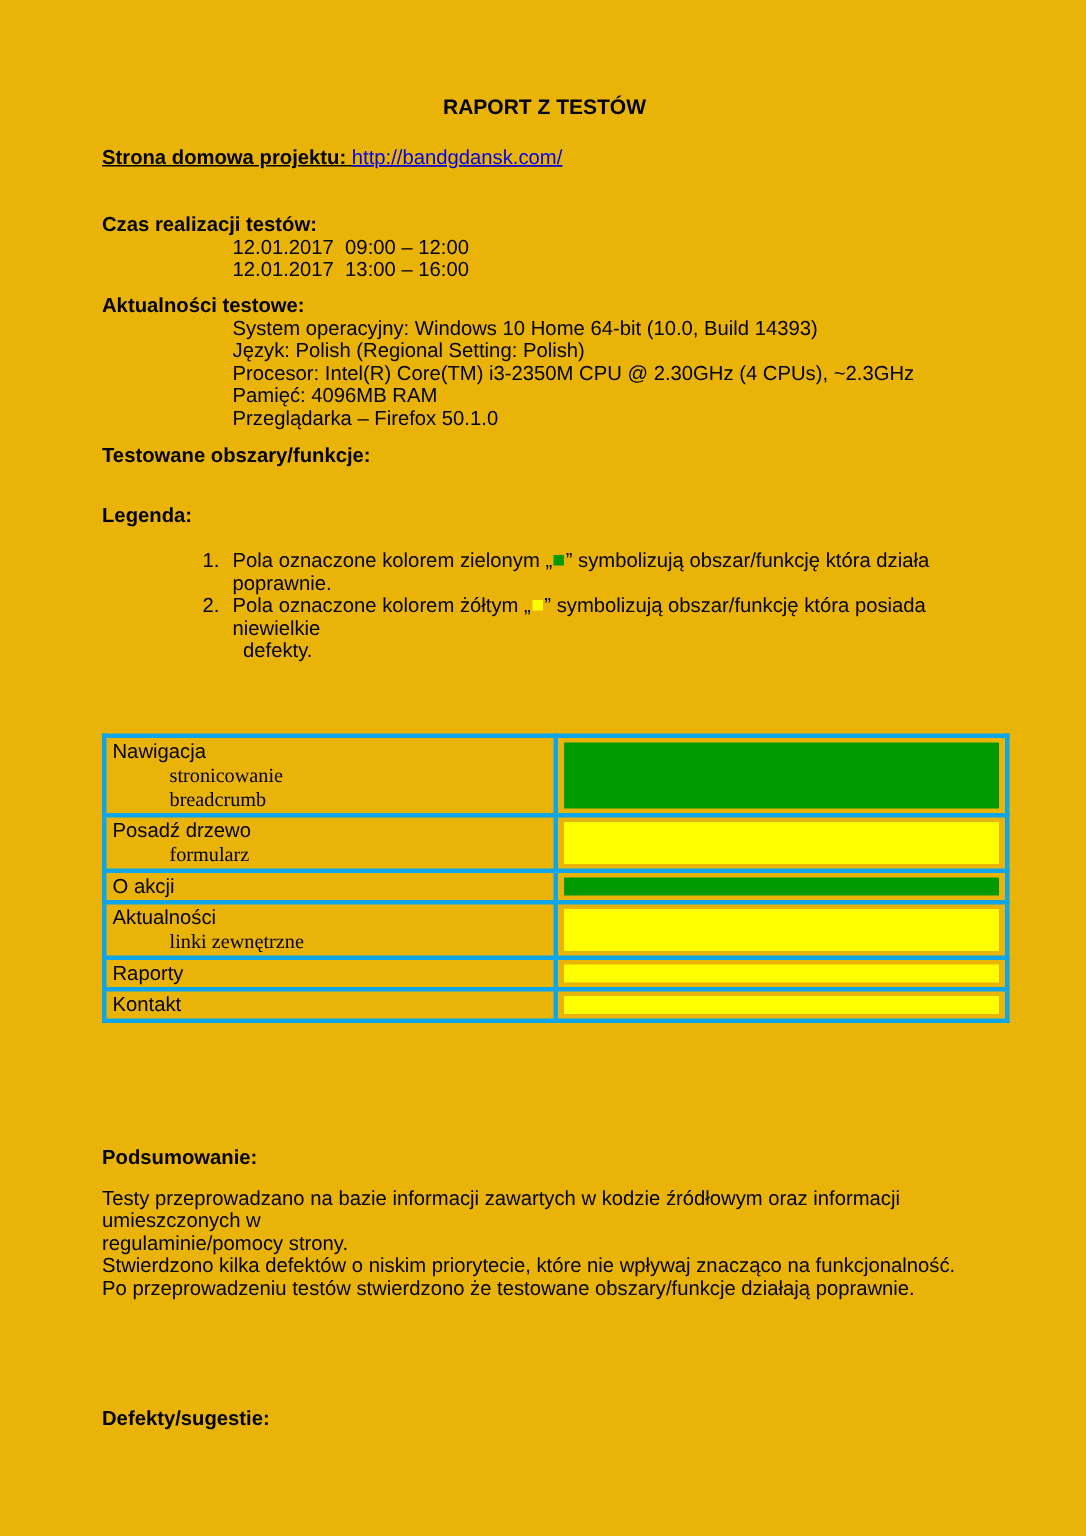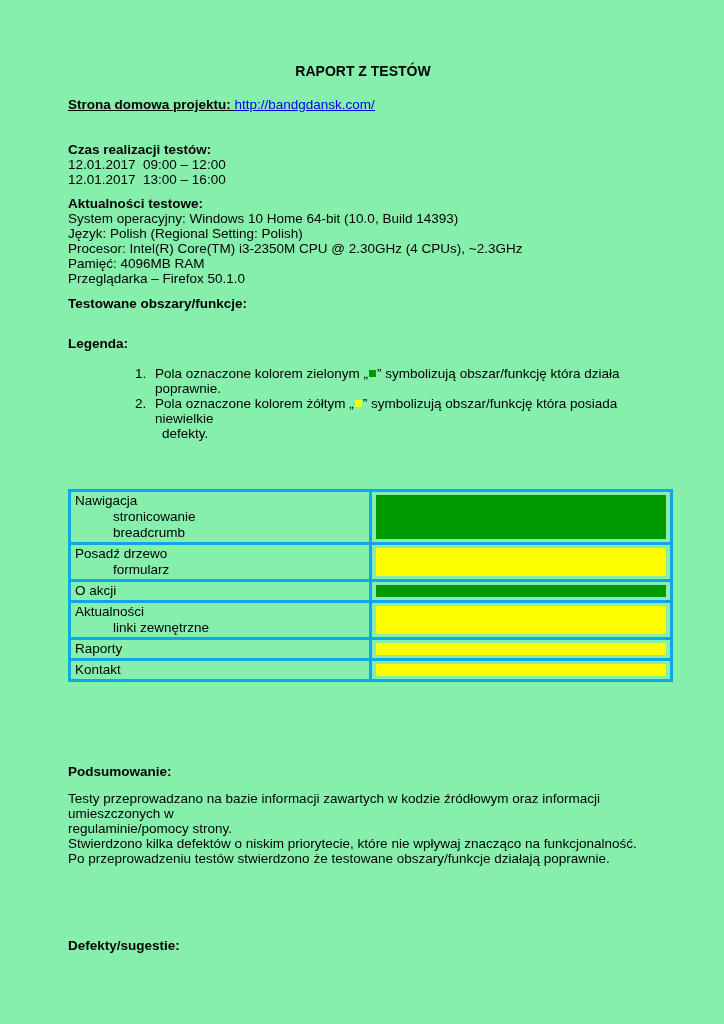--- a/index.html
+++ b/index.html
@@ -1,32 +1,32 @@
 <!DOCTYPE html>
 <html lang="pl"><head>
 <meta charset="utf-8">
 <style>
   html,body { margin:0; padding:0; background:#ffffff; }
   .page {
     position:relative;
     width:724px; height:1024px;
     box-sizing:border-box;
     padding:63px 66px 0 68px;
-    background:#86efac;
+    background:#eab308;
     font-family:"Liberation Sans", sans-serif;
     font-size:13.5px; line-height:15px;
     color:#000000;
     overflow:hidden;
   }
   p { margin:0; }
   .b { font-weight:bold; }
   .line { min-height:15px; }
   .title { font-size:14px; line-height:17px; font-weight:bold; text-align:center; margin:0; }
   .pre { white-space:pre; }
-  .tabbed { }
+  .tabbed { margin-left:87px; }
 
   .mt-project  { margin-top:42px; }
   .mt-homepage { margin-top:17px;text-decoration:underline; }
   .mt-czas     { margin-top:30px; }
   .mt-env      { margin-top:9px; }
   .mt-tested   { margin-top:10px; }
   .mt-legend   { margin-top:25px; }
   .mt-list     { margin-top:15px; }
   .mt-table    { margin-top:48px; }
   .mt-summary  { margin-top:82px; }
@@ -50,21 +50,21 @@
     table-layout:fixed;
     font-size:13.5px; line-height:16px;
   }
   table.results td {
     border:3px solid #0ea5e9;
     vertical-align:top;
     padding:1px 4px;
   }
   td.label-cell { width:290px; }
   td.status-cell { width:290px; position:relative; padding:0; }
-  .sub { padding-left:38px; }
+  .sub { padding-left:38px;font-family:Liberation Serif, serif; }
   .bar { position:absolute; top:3px; bottom:3px; left:4px; right:4px; }
   tr.r0 { height:50px; }
   tr.r1 { height:33px; }
   tr.r2 { height:19px; }
   tr.r3 { height:32px; }
   tr.r4 { height:17px; }
   tr.r5 { height:19px; }
 </style>
 </head>
 <body>

